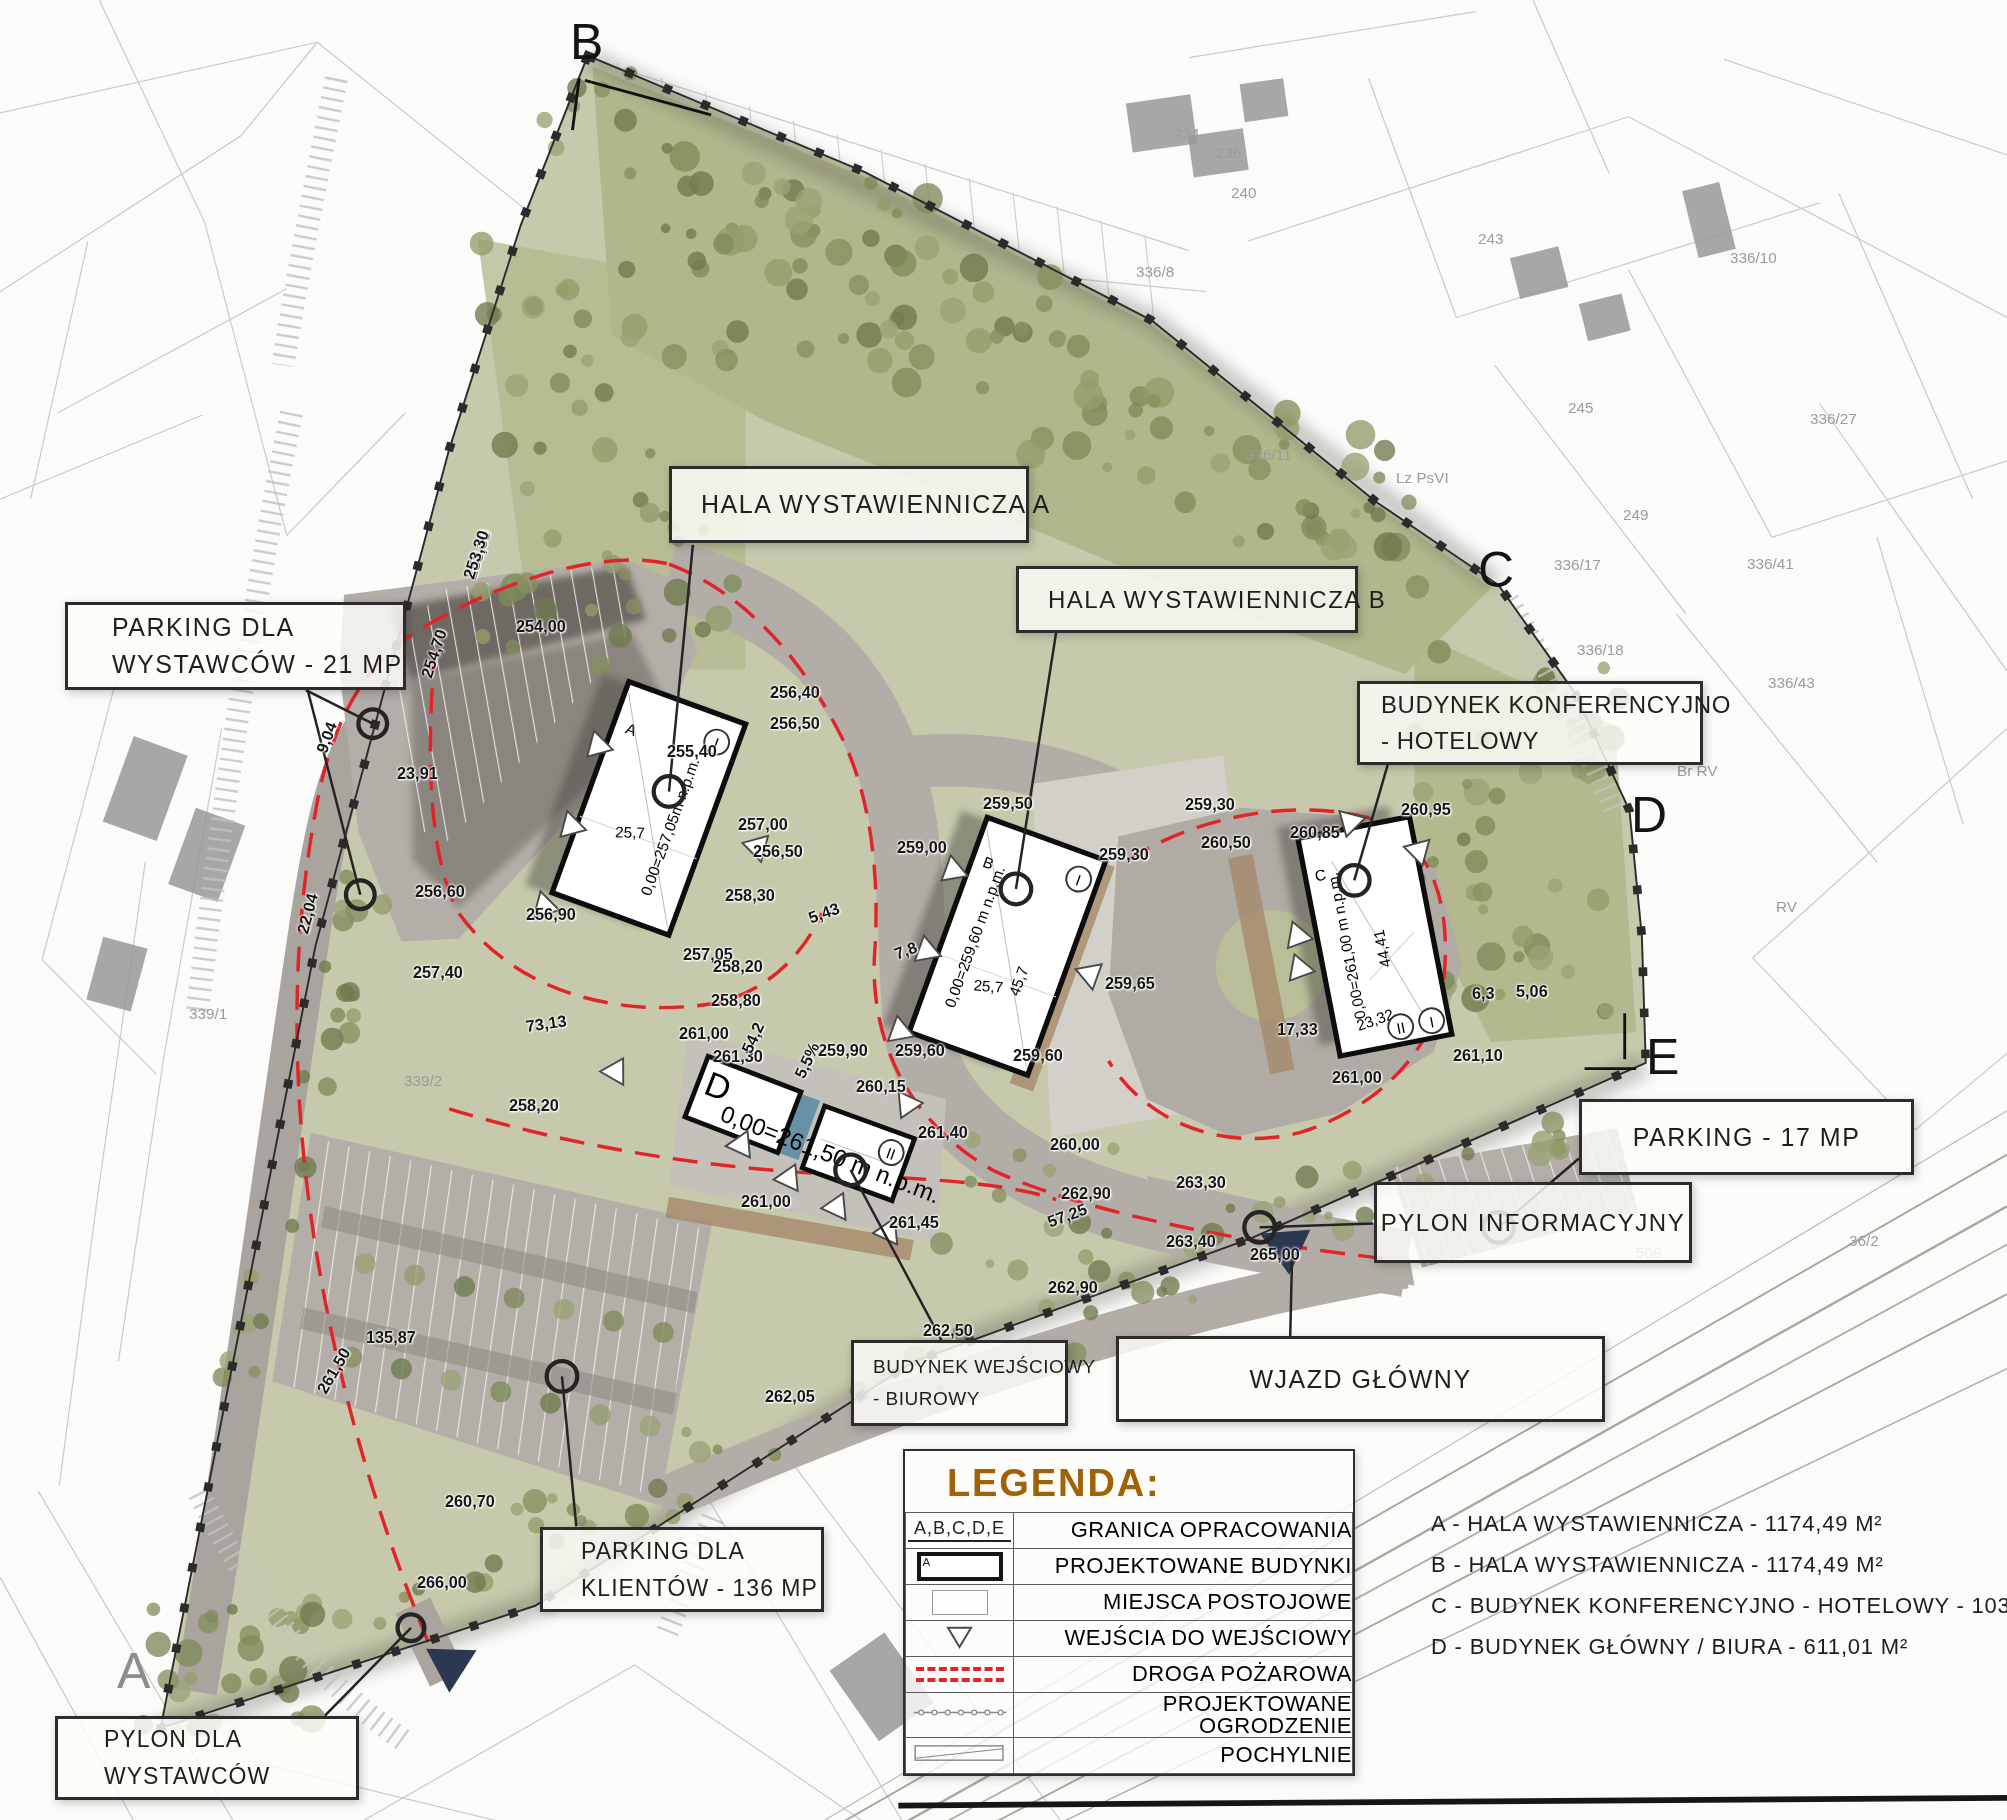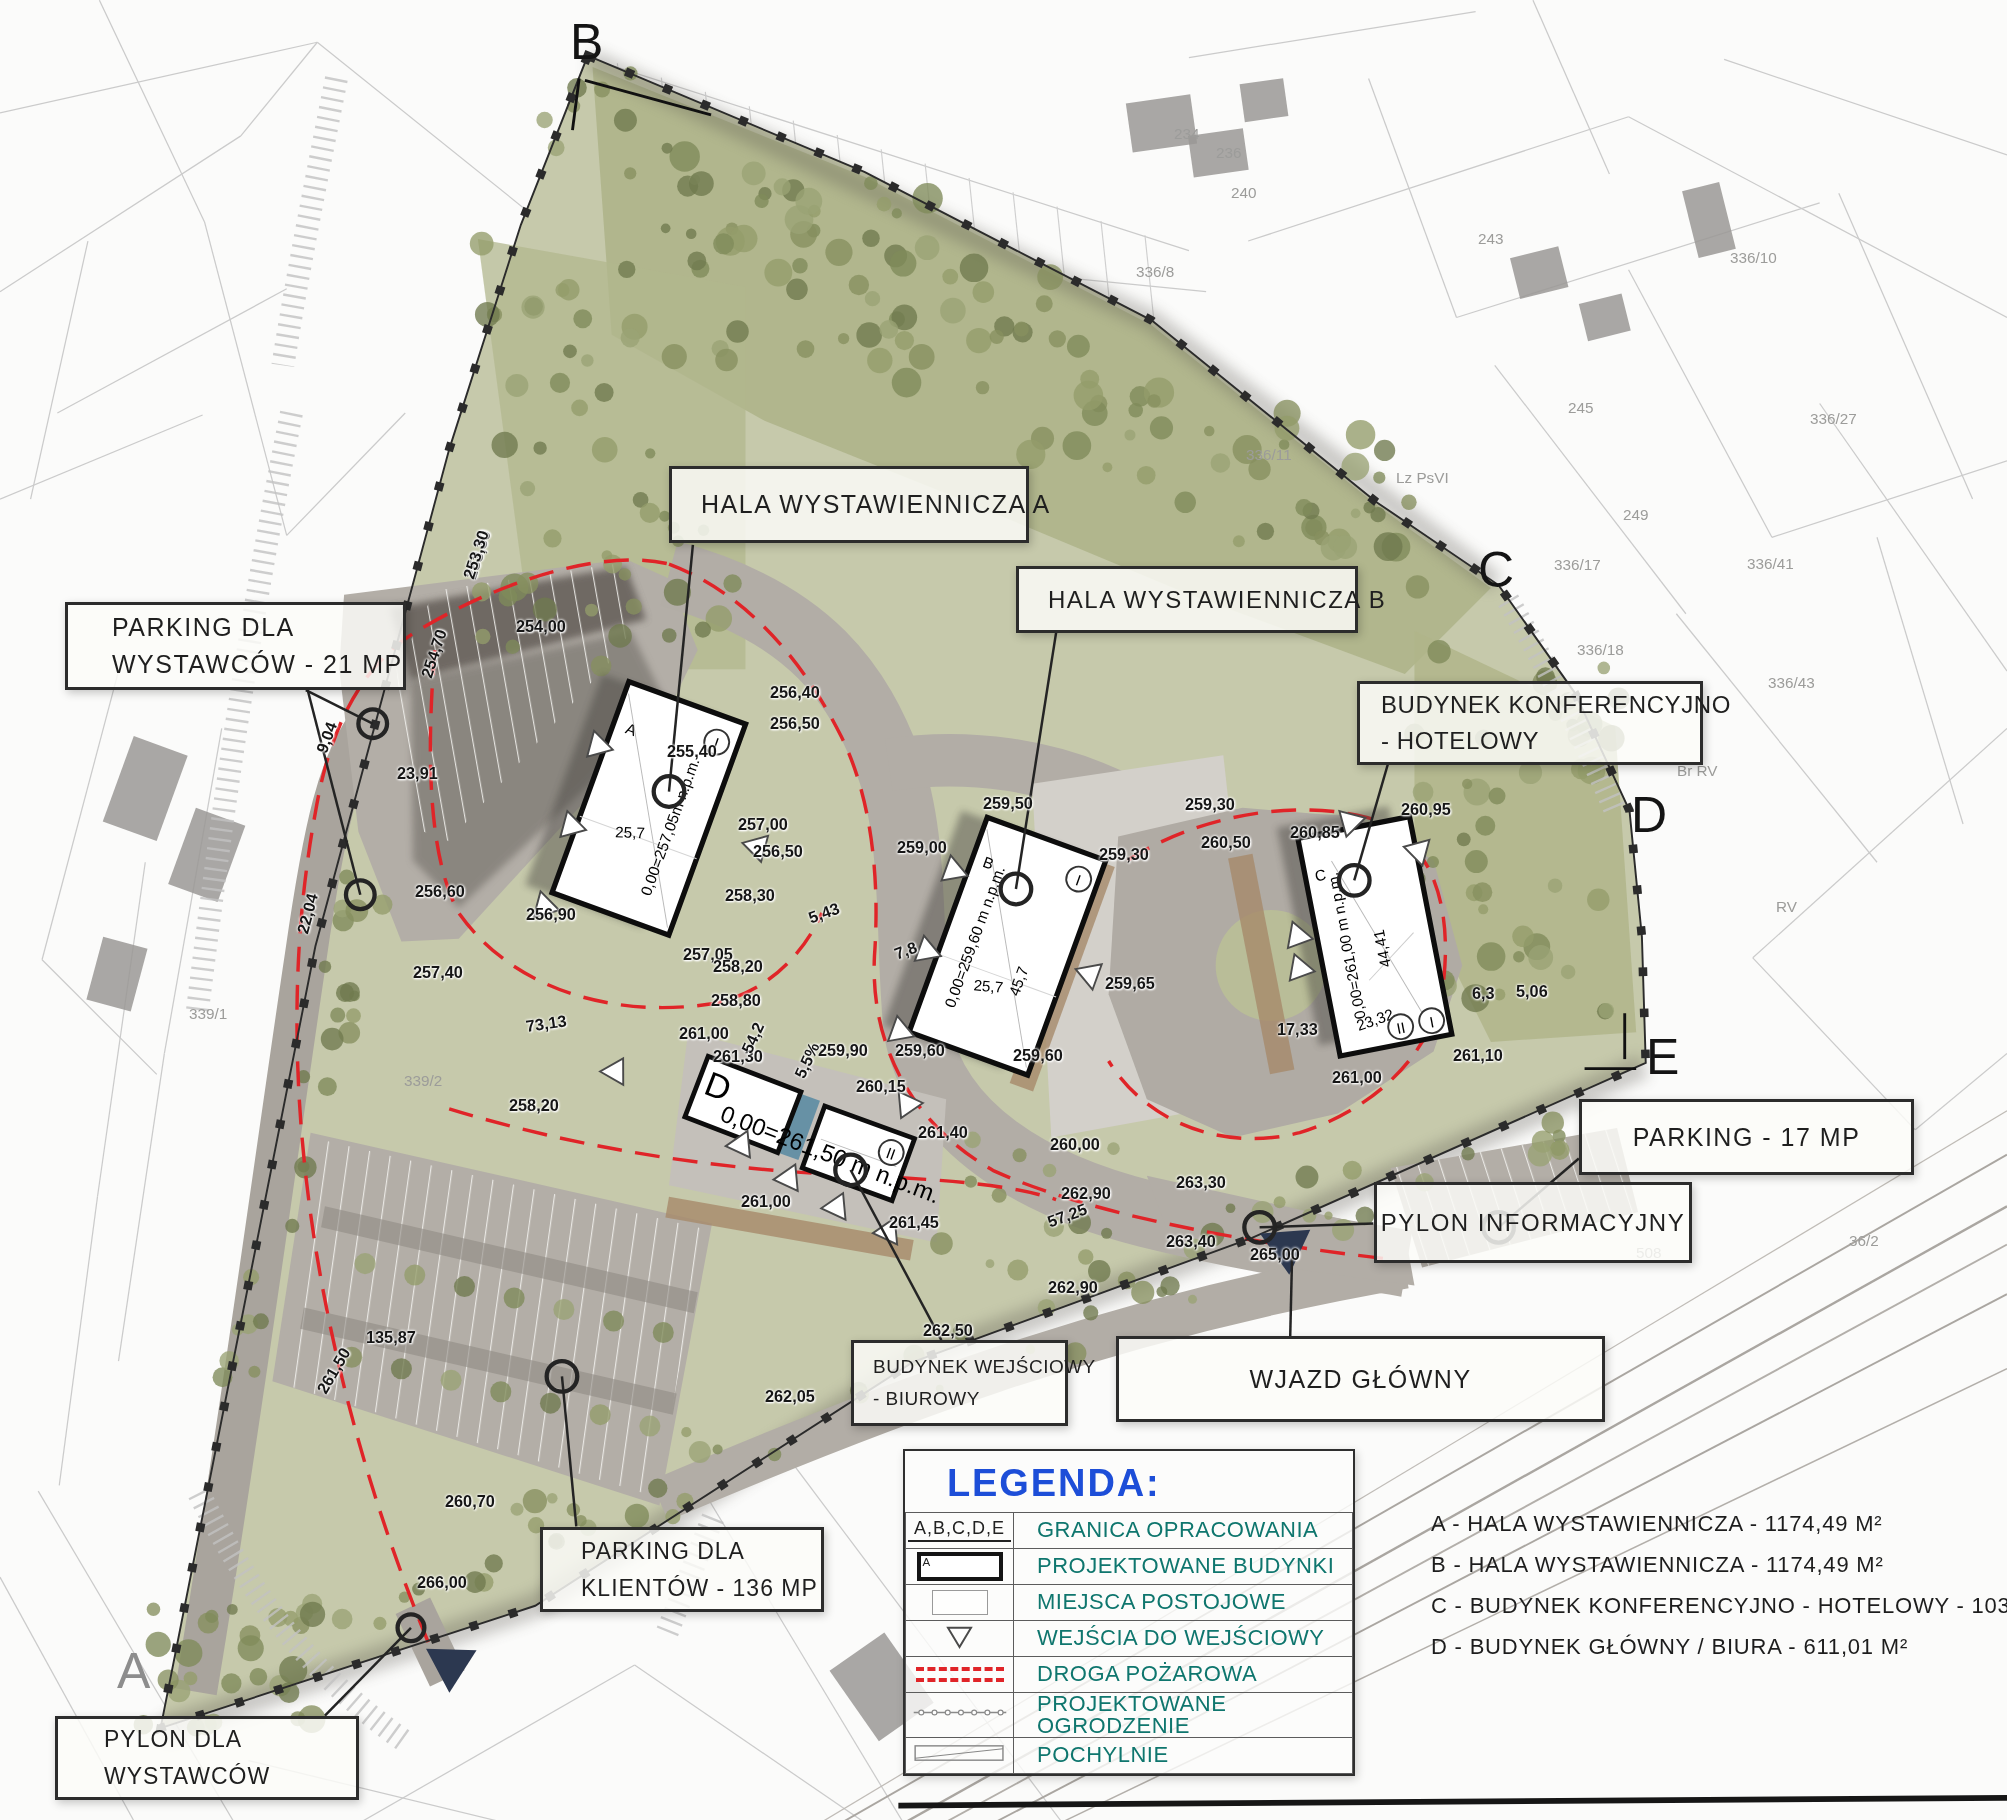--- a/index.html
+++ b/index.html
@@ -16,26 +16,26 @@
       color:#1f1f1f;font:400 25px/1.55 "Liberation Sans",sans-serif;letter-spacing:1.5px;
       display:flex;flex-direction:column;justify-content:center;padding:3.8px 11.5px 3.8px 29px;
       box-shadow:1.9px 2.9px 8.6px rgba(0,0,0,.22);white-space:nowrap;}
   .co.center{align-items:center;padding:3.8px 7.6px;}
   .co.f25{font-size:24px;}
   .co.f24{font-size:23px;letter-spacing:1px;}
   .co.f20{font-size:19px;letter-spacing:0.5px;padding-left:19px;}
   .co.ls0{letter-spacing:0.6px;font-size:24px;padding-left:21px;}
   #legend{position:absolute;left:903px;top:1449px;width:452px;box-sizing:border-box;border:2.9px solid #2f2f2f;
       background:rgba(253,253,251,.8);box-shadow:1.9px 2.9px 8.6px rgba(0,0,0,.18);}
-  #legend .ttl{font:700 38px/1 "Liberation Sans",sans-serif;color:#1d4ed8;letter-spacing:1.9px;
+  #legend .ttl{font:700 38px/1 "Liberation Sans",sans-serif;color:#a16207;letter-spacing:1.9px;
       padding:13.4px 0 9.6px 42px;}
   #legend table{width:100%;border-collapse:collapse;border-top:1.9px solid #4a4a4a;}
   #legend td{border:1.4px solid #5c5c5c;height:35px;padding:0;}
   #legend td.s{width:107px;text-align:center;vertical-align:middle;}
-  #legend td.l{font:400 22px/1 "Liberation Sans",sans-serif;color:#0f766e;letter-spacing:0.5px;padding-left:23px;}
+  #legend td.l{font:400 22px/1 "Liberation Sans",sans-serif;color:#000000;letter-spacing:0.5px;padding-left:23px;text-align:right;}
   .symA{font:400 18px/1 "Liberation Sans",sans-serif;color:#222;border-bottom:2.4px solid #222;
       padding:0 5.7px 2.9px;letter-spacing:1px;display:inline-block;}
   .symB{width:78px;height:21px;border:4.3px solid #141414;margin:0 auto;position:relative;background:#fff;}
   .symB i{position:absolute;left:1.9px;top:1px;font:400 11.5px/1 "Liberation Sans",sans-serif;font-style:normal;color:#222;}
   .symP{width:54px;height:23px;border:1.4px solid #9a9a9a;margin:0 auto;background:rgba(255,255,255,.5);}
   .symF{width:88px;margin:0 auto;}
   .symF div{height:0;border-top:4.3px dashed #e02428;margin:6.7px 0;}
   #areas{position:absolute;left:1431px;top:1503px;width:583px;}
   #areas div{font:400 22px/41px "Liberation Sans",sans-serif;letter-spacing:0.8px;color:#1d1d1d;white-space:nowrap;}
 </style>

